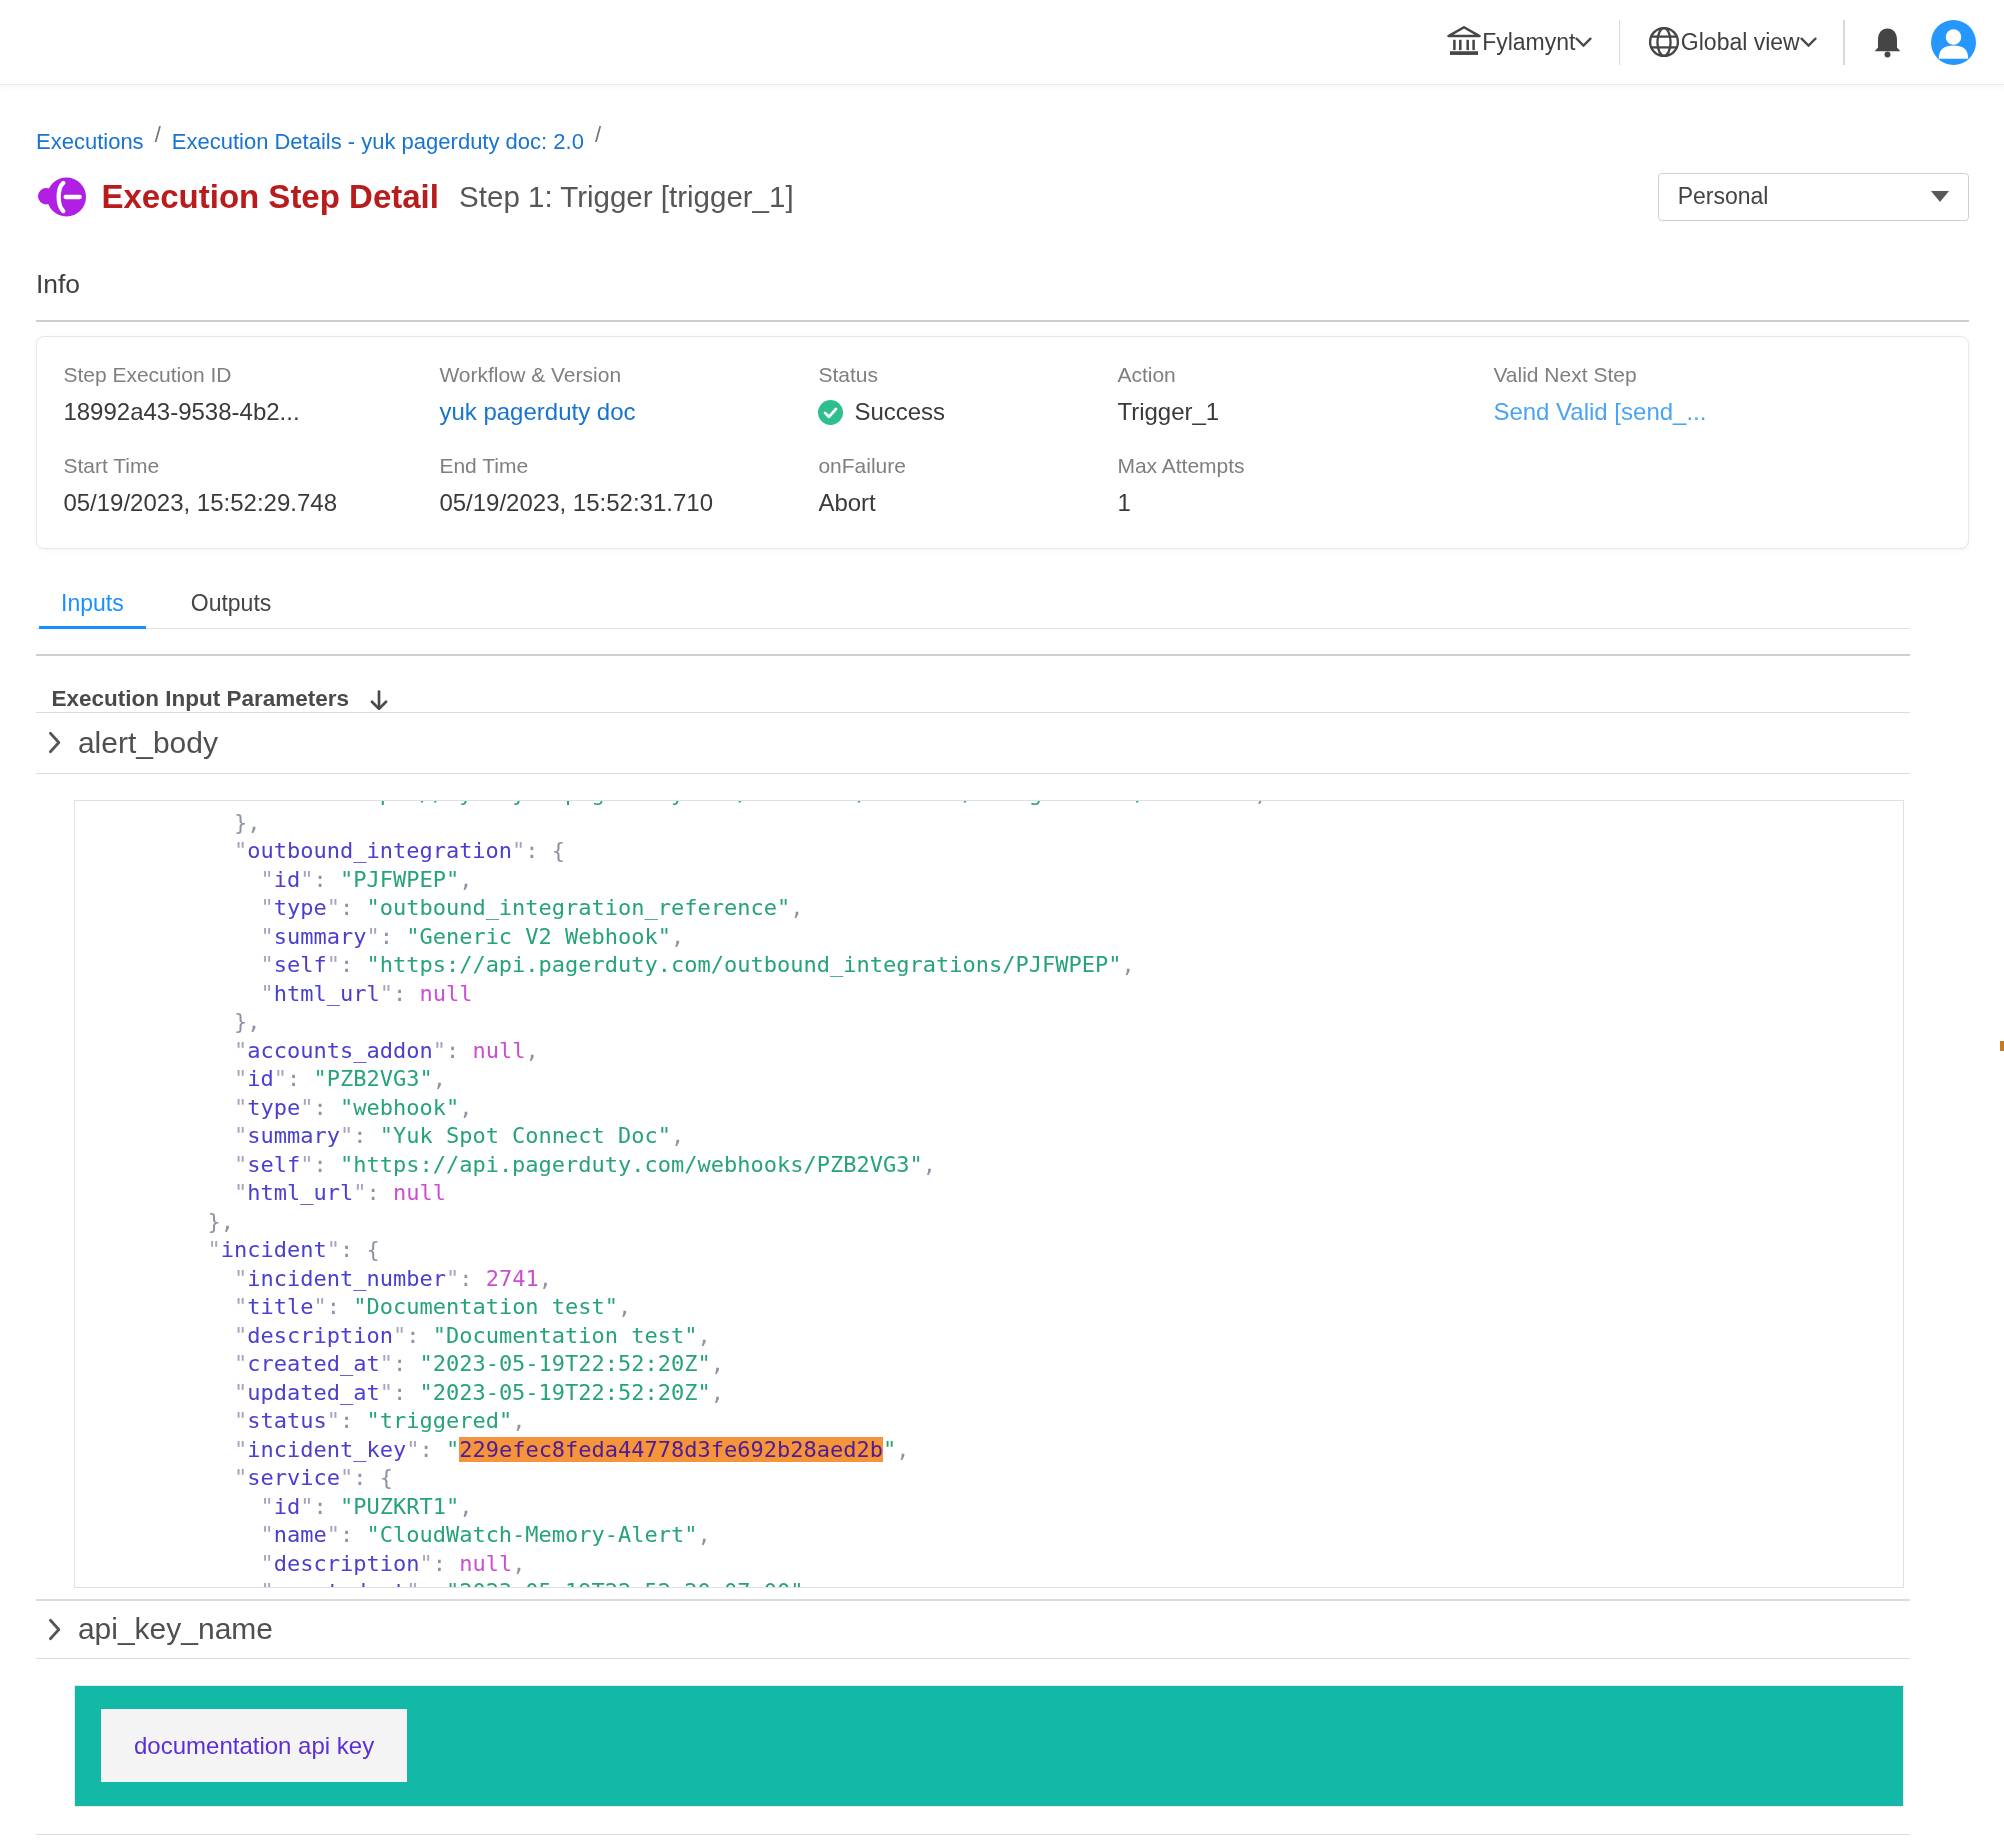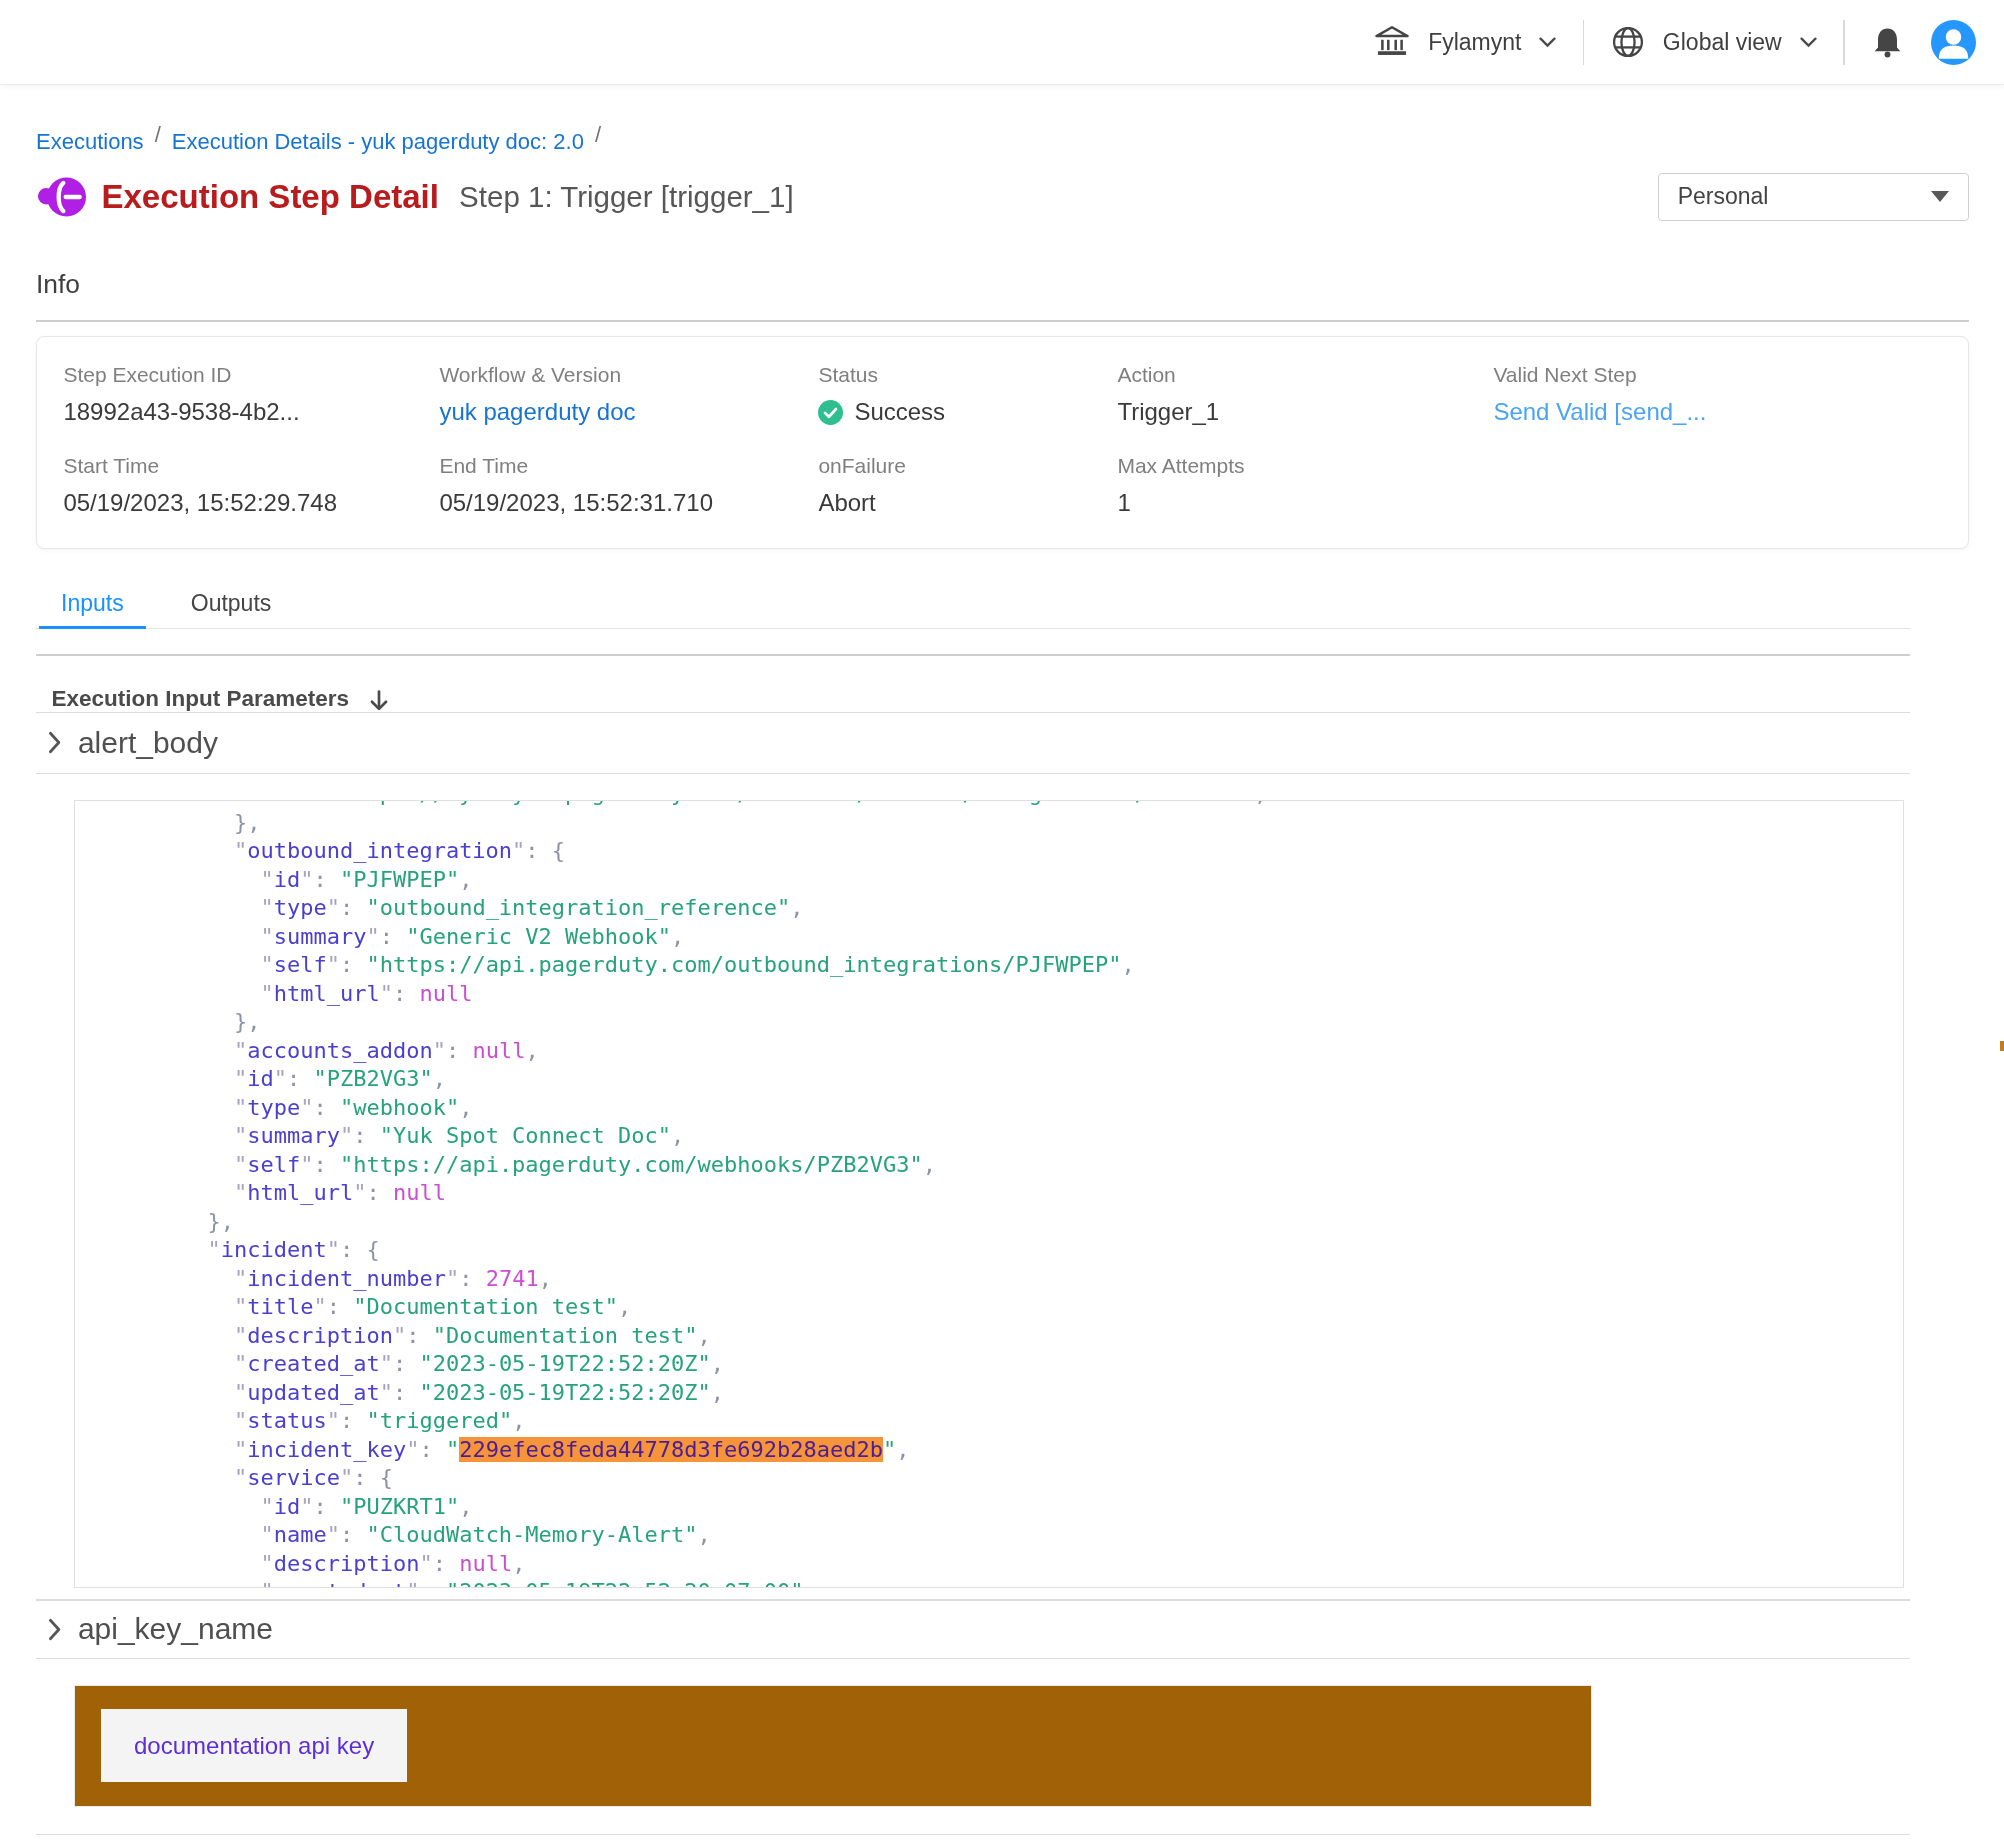--- a/index.html
+++ b/index.html
@@ -3,21 +3,21 @@
 <meta charset="utf-8">
 <style>
   * { margin:0; padding:0; box-sizing:border-box; }
   html,body { width:2005px; height:1846px; background:#fff; overflow:hidden;
               font-family:"Liberation Sans", sans-serif; color:#3f3f3f; position:relative; }
 
   
   .topbar { height:85px; display:flex; align-items:center; justify-content:flex-end;
             padding-right:29.5px; gap:26.4px; background:#fff;
             border-bottom:0.8px solid #ececec; box-shadow:0 1.6px 6.2px rgba(0,0,0,0.05); }
-  .tb-item { display:flex; align-items:center; gap:18px; font-size:23px; color:#3f3f3f; cursor:pointer; }
+  .tb-item { display:flex; align-items:center; gap:0; font-size:23px; color:#3f3f3f; cursor:pointer; }
   .tb-sep { width:1.6px; height:45px; background:#d9d9d9; }
   .avatar { width:45px; height:45px; border-radius:50%; background:#2597ff;
             display:flex; align-items:center; justify-content:center; overflow:hidden; }
 
   
   .main { padding:0 36px; }
   .breadcrumb { margin-top:29.5px; display:flex; align-items:center; gap:11px; font-size:22px; }
   .breadcrumb a { color:#1774d1; text-decoration:none;margin-top:14px; }
   .crumb-sep { color:#737373; }
 
@@ -70,22 +70,22 @@
   .code-line { white-space:pre; font-family:"DejaVu Sans Mono","Liberation Mono",monospace;
                font-size:22px; line-height:28.5px; }
   .tk-pn { color:#8d93a5; }
   .tk-q  { color:#a6a2c0; }
   .tk-k  { color:#4a3fcf; }
   .tk-s  { color:#26a379; }
   .tk-m  { color:#ca4fd0; }
   .tk-hl { background:#f5943a; color:#4c1d95; }
 
   
-  .value-panel { margin:26px 0 0 38px; width:1518px; height:122px;
-                 border:1.6px solid #e9e9e9; background:#a16207; display:flex; align-items:center; }
+  .value-panel { margin:26px 0 0 38px; width:1830px; height:122px;
+                 border:1.6px solid #e9e9e9; background:#14b8a6; display:flex; align-items:center; }
   .chip { margin-left:26px; height:73px; background:#f4f4f4; display:flex; align-items:center;
           padding:0 33px; font-size:24px; color:#5c2ed6; }
   .mt35 { margin-top:27px; }
   .mt14 { margin-top:11px; }
 
   .scroll-marker { position:absolute; right:0; top:1041px; width:5.4px; height:10px; background:#c67c1e; }
 
   svg { display:block; }
 </style>
 </head>

